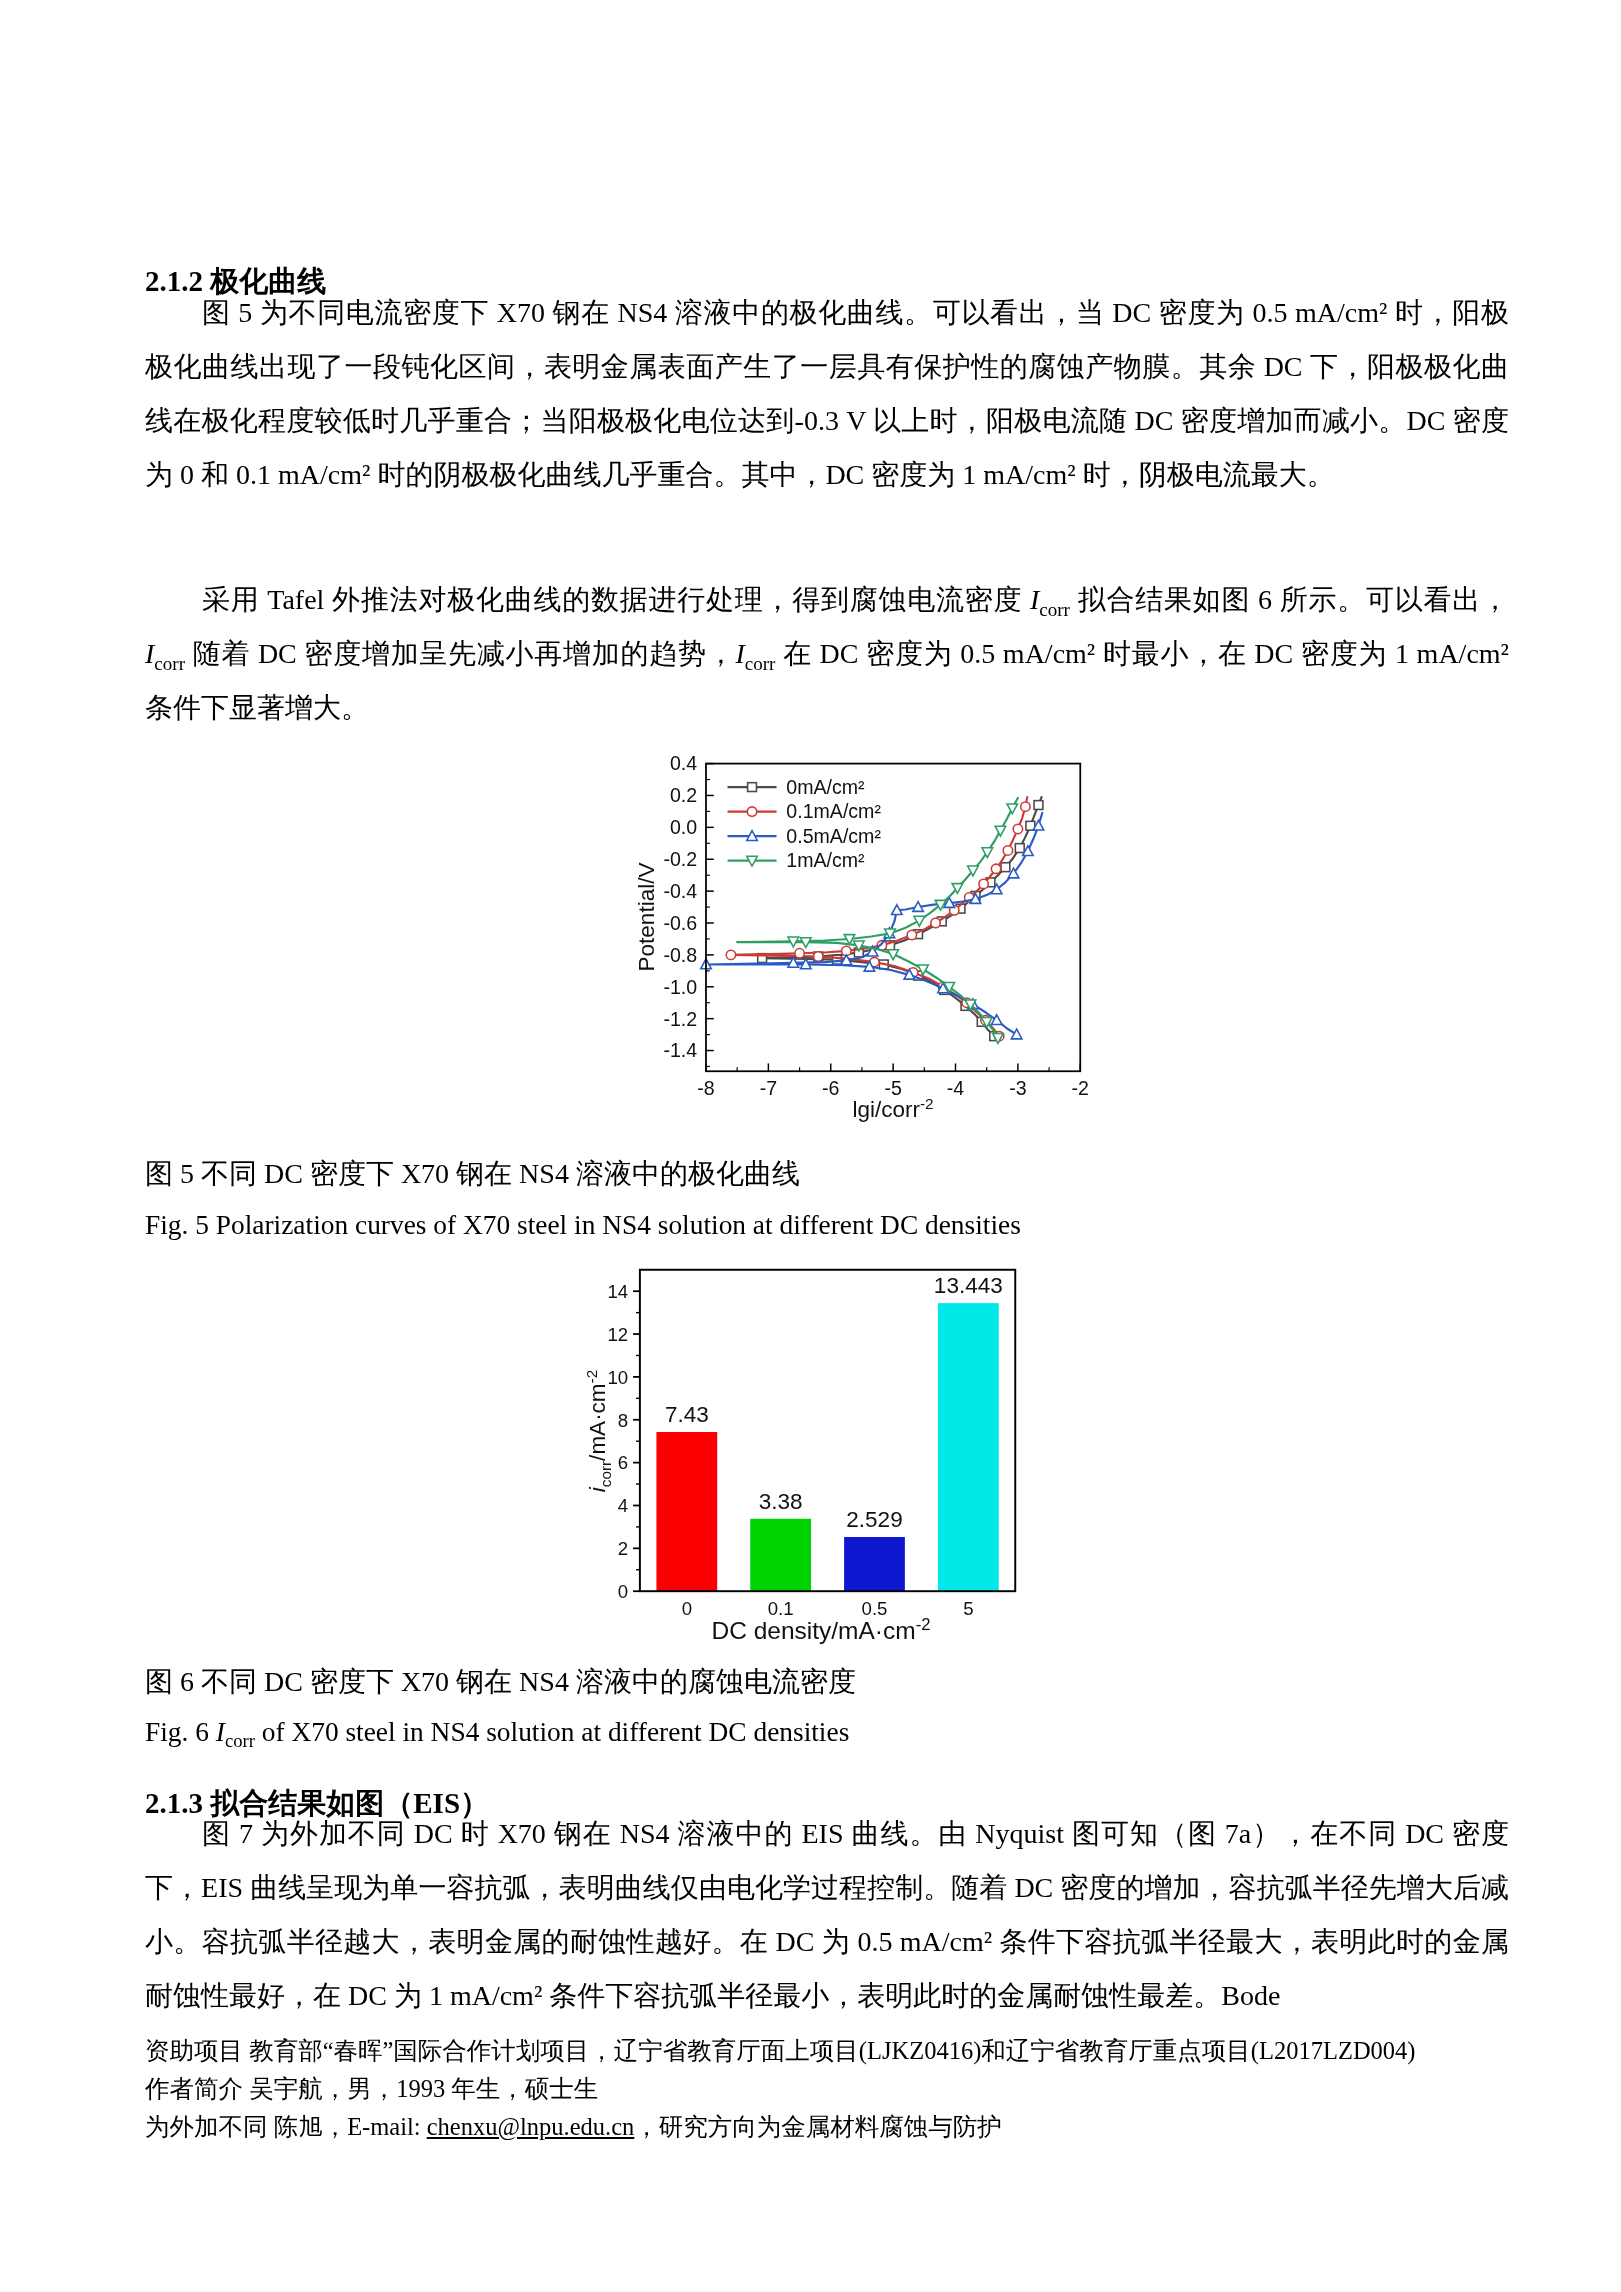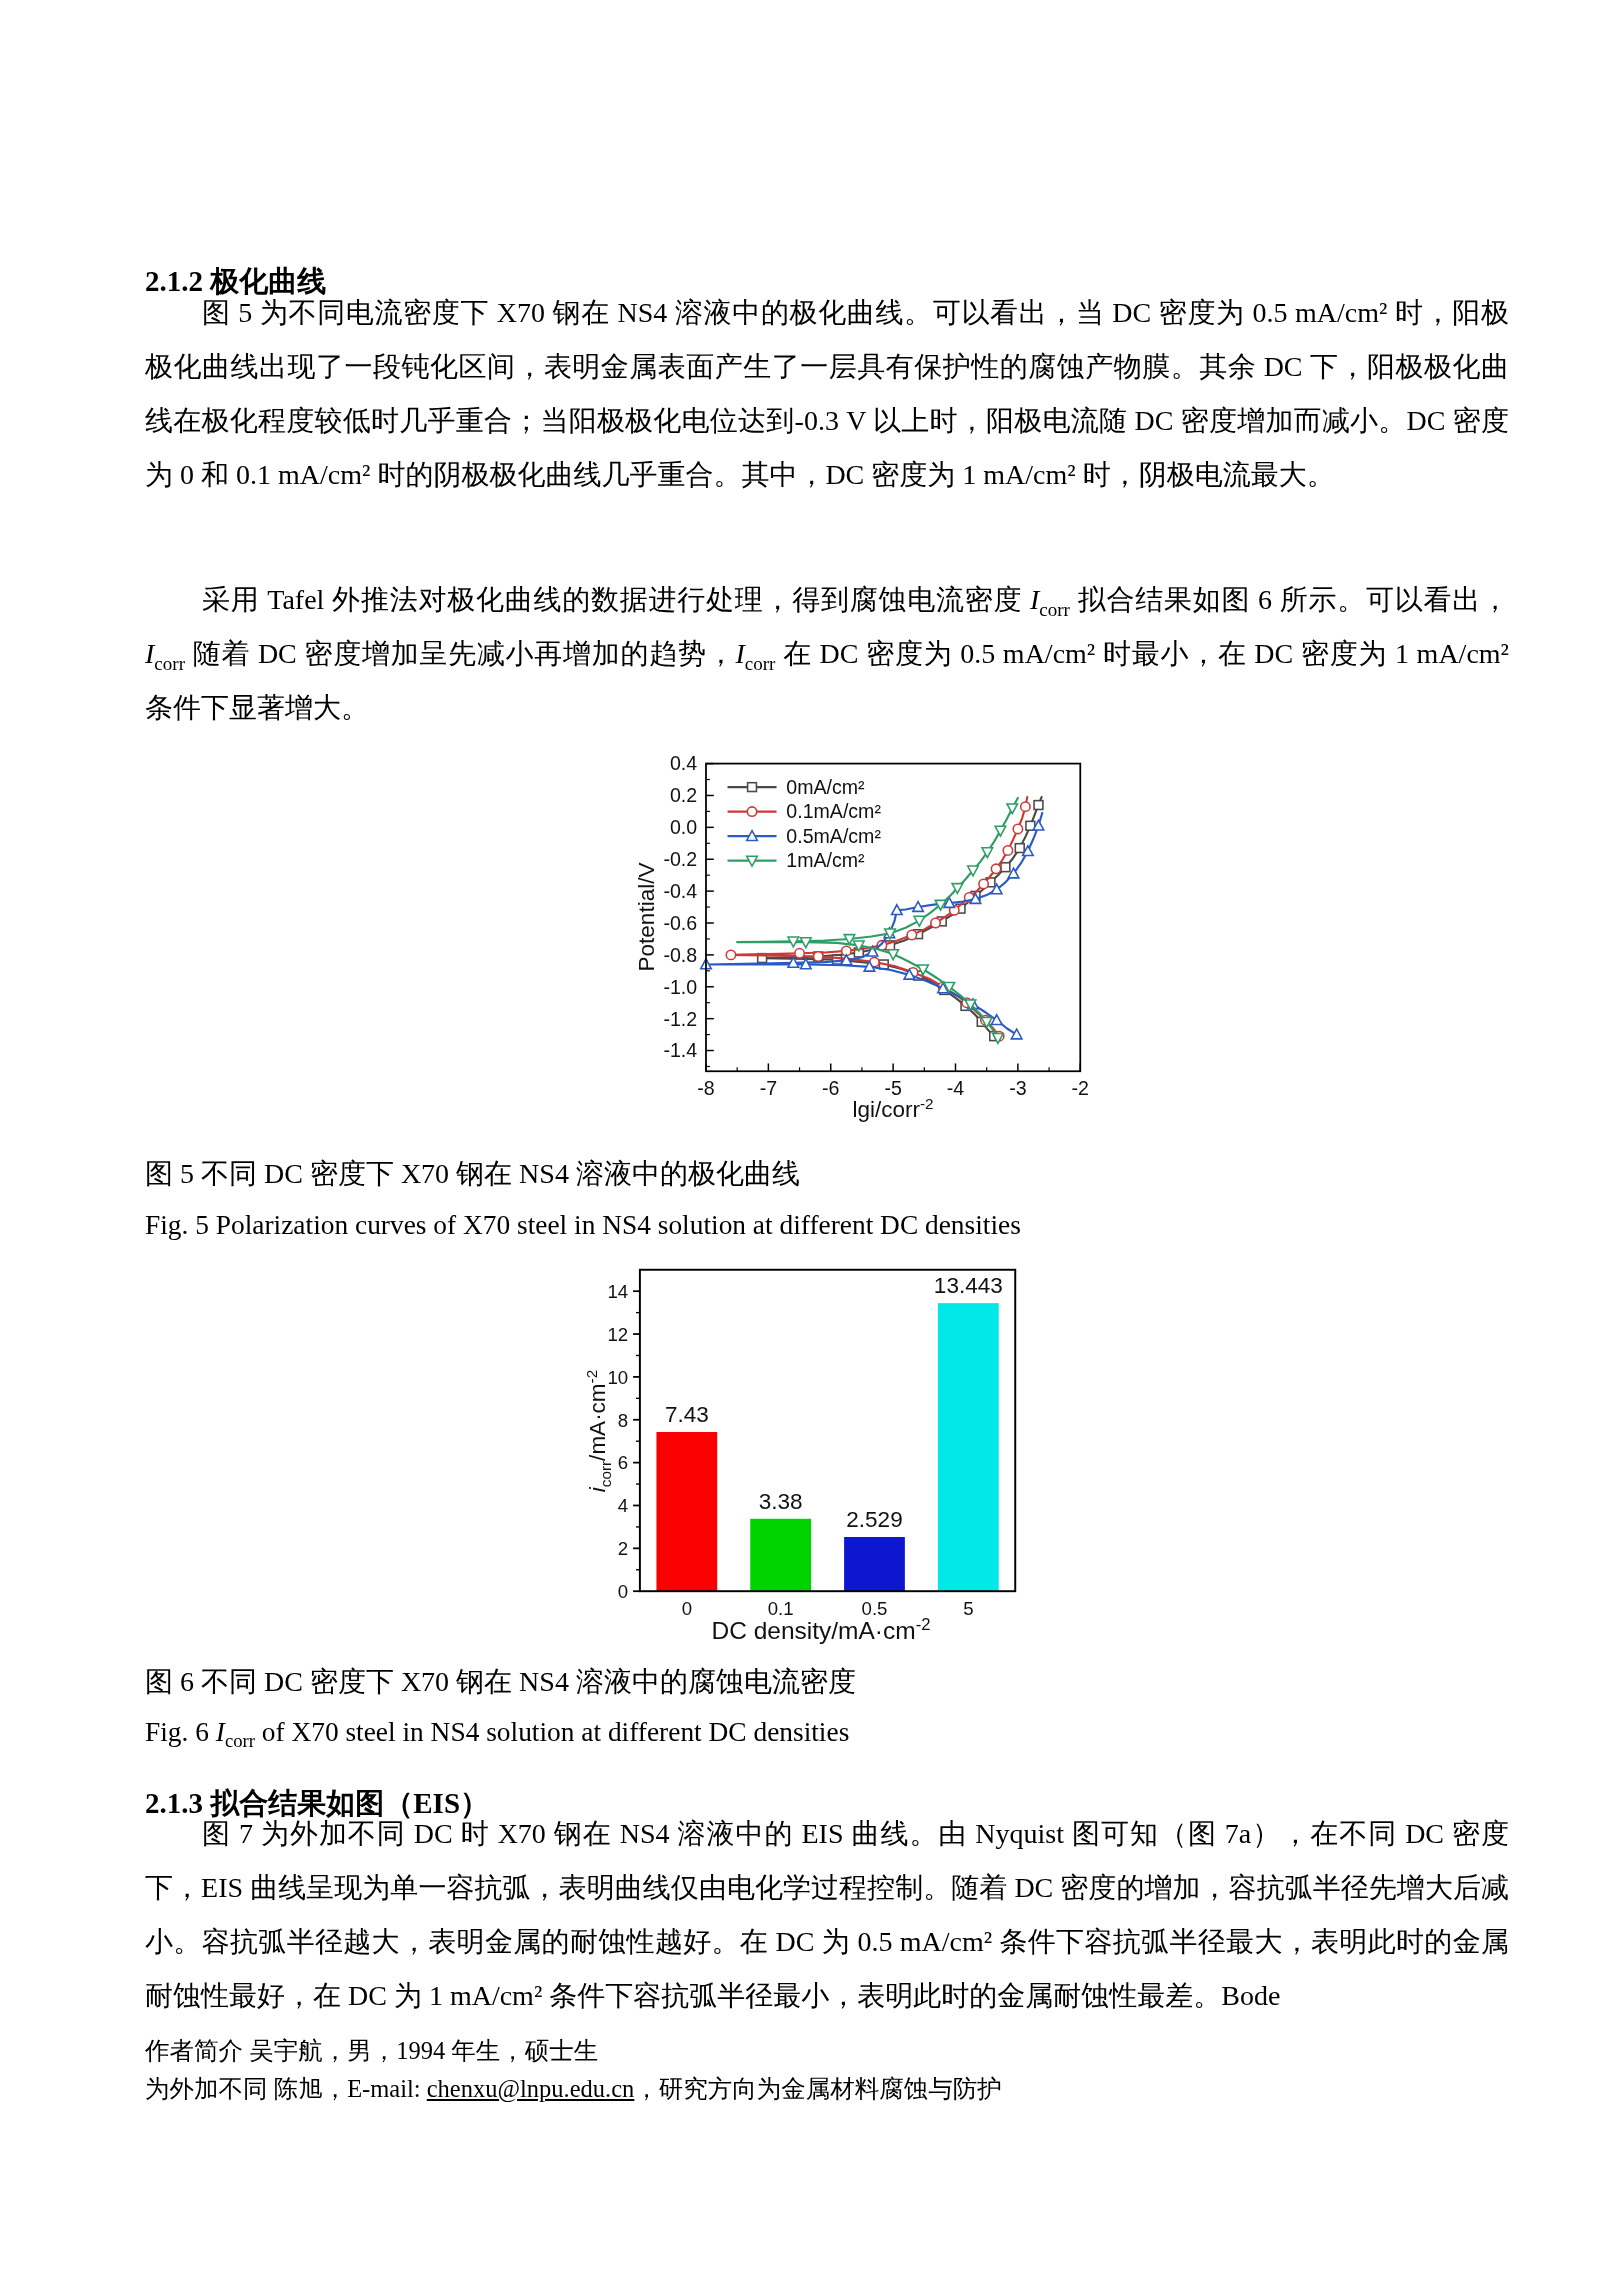--- a/index.html
+++ b/index.html
@@ -237,18 +237,19 @@
 
 <div class="abs caption" style="top:1663px;">图 6 不同 DC 密度下 X70 钢在 NS4 溶液中的腐蚀电流密度</div>
 
 <div class="abs caption caption-en" style="top:1717px;"><span>Fig. 6 </span><span style="font-style: italic;">I</span><sub>corr</sub><span> of X70 steel in NS4 solution at different DC densities</span></div>
 
 <h2 class="abs content-left heading" style="top:1760px;">2.1.3 拟合结果如图（EIS）</h2>
 
 <p class="abs content-left body-text indent" style="top:1807px;">图 7 为外加不同 DC 时 X70 钢在 NS4 溶液中的 EIS 曲线。由 Nyquist 图可知（图 7a），在不同 DC 密度下，EIS 曲线呈现为单一容抗弧，表明曲线仅由电化学过程控制。随着 DC 密度的增加，容抗弧半径先增大后减小。容抗弧半径越大，表明金属的耐蚀性越好。在 DC 为 0.5 mA/cm² 条件下容抗弧半径最大，表明此时的金属耐蚀性最好，在 DC 为 1 mA/cm² 条件下容抗弧半径最小，表明此时的金属耐蚀性最差。Bode</p>
 
 <div class="abs content-left" style="top:2032px;">
-  <p class="footer-line">作者简介 吴宇航，男，1994 年生，硕士生</p>
+  <p class="footer-line">资助项目 教育部“春晖”国际合作计划项目，辽宁省教育厅面上项目(LJKZ0416)和辽宁省教育厅重点项目(L2017LZD004)</p>
+  <p class="footer-line">作者简介 吴宇航，男，1993 年生，硕士生</p>
   <p class="footer-line">
     <span>为外加不同 陈旭，E-mail: </span><span class="underline">chenxu@lnpu.edu.cn</span><span>，研究方向为金属材料腐蚀与防护</span>
   </p>
 </div>
 
 
 </body></html>

